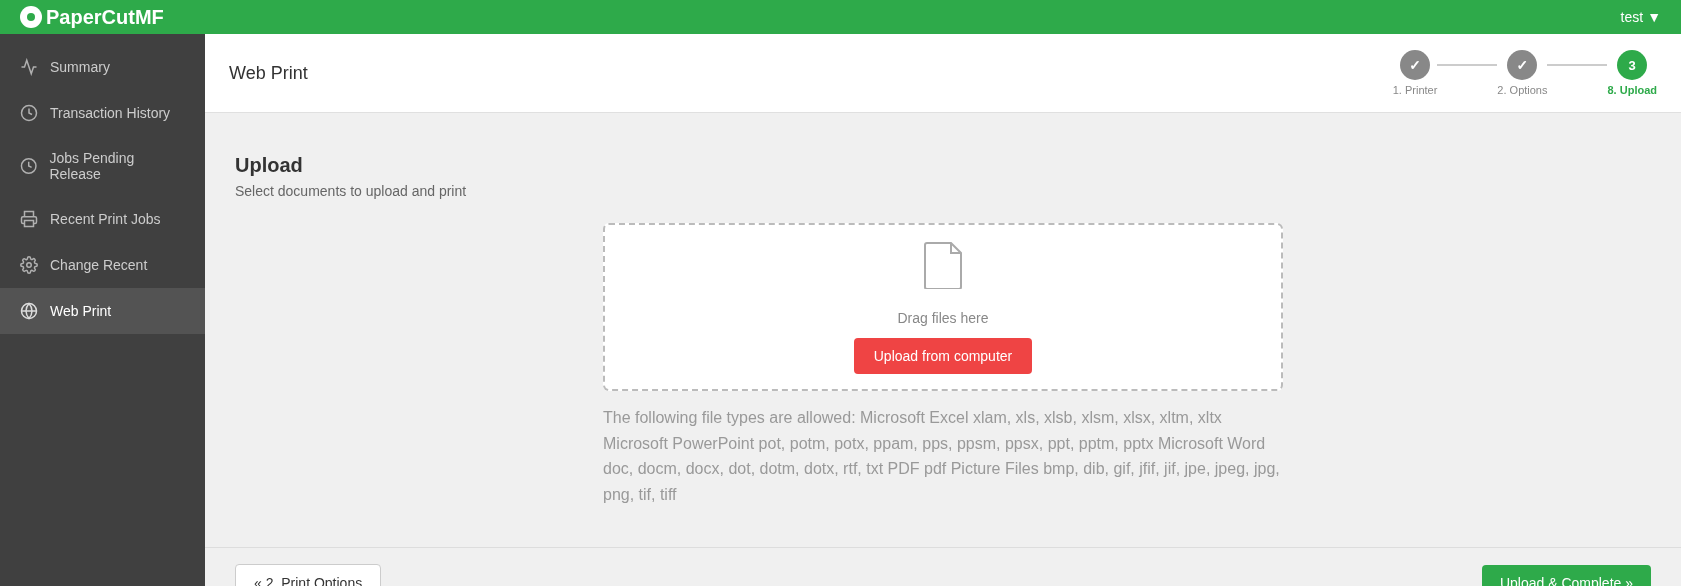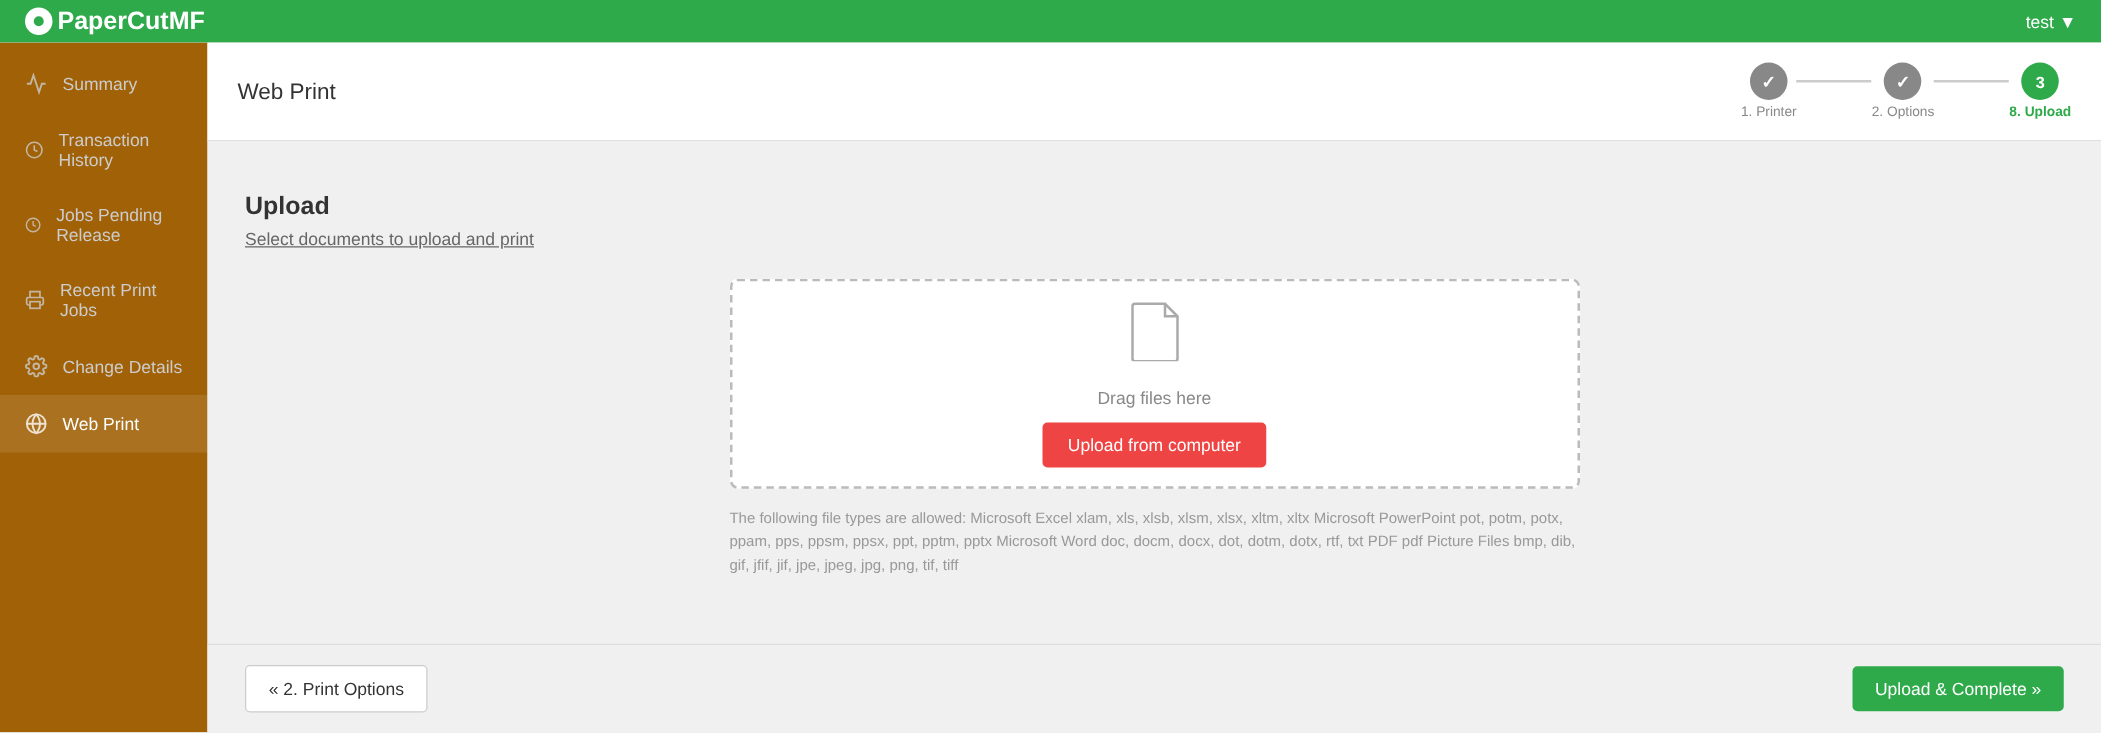--- a/index.html
+++ b/index.html
@@ -51,22 +51,22 @@
 
     
     .main-layout {
       display: flex;
       flex: 1;
       overflow: hidden;
     }
 
     
     .sidebar {
-      width: 166px;
-      background: #a16207;
+      width: 205px;
+      background: #404040;
       color: #ccc;
       flex-shrink: 0;
       display: flex;
       flex-direction: column;
       padding-top: 10px;
     }
     .sidebar-item {
       display: flex;
       align-items: center;
       gap: 12px;
@@ -165,21 +165,20 @@
     .upload-title {
       font-size: 20px;
       color: #333;
       font-weight: bold;
       margin-bottom: 6px;
     }
     .upload-subtitle {
       font-size: 14px;
       color: #666;
       margin-bottom: 24px;
-      text-decoration: underline;
     }
 
     
     .drop-zone {
       border: 2px dashed #bbb;
       border-radius: 6px;
       background: white;
       width: 680px;
       height: 168px;
       display: flex;
@@ -202,21 +201,21 @@
       background: #ef4444;
       color: white;
       border: none;
       padding: 10px 20px;
       border-radius: 4px;
       font-size: 14px;
       cursor: pointer;
     }
 
     .file-types-text {
-      font-size: 12px;
+      font-size: 16px;
       color: #999;
       max-width: 680px;
       margin: 14px auto 0 auto;
       line-height: 1.6;
     }
 
     
     .content-footer {
       padding: 16px 30px;
       display: flex;
@@ -294,21 +293,21 @@
           <path d="M6 18H4a2 2 0 0 1-2-2v-5a2 2 0 0 1 2-2h16a2 2 0 0 1 2 2v5a2 2 0 0 1-2 2h-2"></path>
           <rect x="6" y="14" width="12" height="8"></rect>
       </svg>
       <span>Recent Print Jobs</span>
     </a>
     <a class="sidebar-item">
       <svg class="sidebar-icon" viewBox="0 0 24 24" fill="none" stroke="currentColor" stroke-width="2">
         <circle cx="12" cy="12" r="3"></circle>
           <path d="M19.4 15a1.65 1.65 0 0 0 .33 1.82l.06.06a2 2 0 0 1-2.83 2.83l-.06-.06a1.65 1.65 0 0 0-1.82-.33 1.65 1.65 0 0 0-1 1.51V21a2 2 0 0 1-4 0v-.09A1.65 1.65 0 0 0 9 19.4a1.65 1.65 0 0 0-1.82.33l-.06.06a2 2 0 0 1-2.83-2.83l.06-.06A1.65 1.65 0 0 0 4.68 15a1.65 1.65 0 0 0-1.51-1H3a2 2 0 0 1 0-4h.09A1.65 1.65 0 0 0 4.6 9a1.65 1.65 0 0 0-.33-1.82l-.06-.06a2 2 0 0 1 2.83-2.83l.06.06A1.65 1.65 0 0 0 9 4.68a1.65 1.65 0 0 0 1-1.51V3a2 2 0 0 1 4 0v.09a1.65 1.65 0 0 0 1 1.51 1.65 1.65 0 0 0 1.82-.33l.06-.06a2 2 0 0 1 2.83 2.83l-.06.06A1.65 1.65 0 0 0 19.4 9a1.65 1.65 0 0 0 1.51 1H21a2 2 0 0 1 0 4h-.09a1.65 1.65 0 0 0-1.51 1z"></path>
       </svg>
-      <span>Change Details</span>
+      <span>Change Recent</span>
     </a>
     <a class="sidebar-item active">
       <svg class="sidebar-icon" viewBox="0 0 24 24" fill="none" stroke="currentColor" stroke-width="2">
         <circle cx="12" cy="12" r="10"></circle>
           <line x1="2" y1="12" x2="22" y2="12"></line>
           <path d="M12 2a15.3 15.3 0 0 1 4 10 15.3 15.3 0 0 1-4 10 15.3 15.3 0 0 1-4-10 15.3 15.3 0 0 1 4-10z"></path>
       </svg>
       <span>Web Print</span>
     </a>
   </aside>

